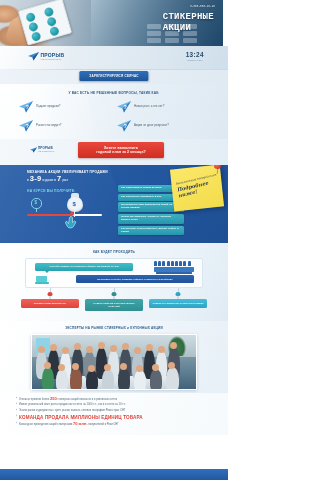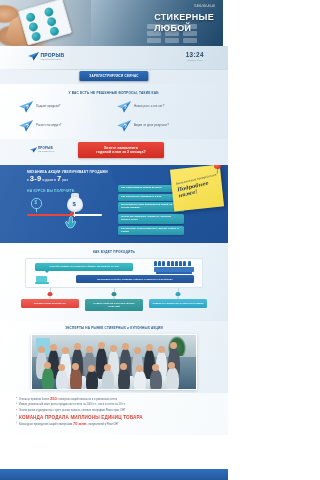--- a/index.html
+++ b/index.html
@@ -7,21 +7,21 @@
   body {
     font-family:"Liberation Sans", sans-serif;
     background:#ffffff;
     font-size:3px;
     color:#3a4a5a;
   }
   .page { position:relative; width:228px; height:480px; overflow:hidden; }
 
   
   .hero { position:relative; width:223px; height:46px; overflow:hidden;
-          background:linear-gradient(100deg,#cfd9e0 0%,#b9c7d2 22%,#8ea6b8 42%,#5b7f99 62%,#2e5d80 80%,#16456b 100%); }
+          background:linear-gradient(100deg,#cfd9e0 0%,#b9c7d2 22%,#8ea6b8 42%,#5b7f99 62%,#2e5d80 80%,#16456b 100%);font-family:Liberation Mono, monospace; }
   .hero-photo { position:absolute; inset:0; }
   .hand {
     position:absolute; left:-4px; top:2px; width:90px; height:46px;
     background:
       radial-gradient(ellipse 26px 16px at 18px 34px,#d8a57e 0%,#c08a63 58%,rgba(192,138,99,0) 72%),
       radial-gradient(ellipse 22px 13px at 8px 12px,#e3b48e 0%,#cc9469 60%,rgba(204,148,105,0) 75%),
       radial-gradient(ellipse 30px 22px at 34px 44px,#c28a60 0%,rgba(194,138,96,0) 70%);
   }
   .blister {
     position:absolute; left:22px; top:4px; width:46px; height:36px;
@@ -319,21 +319,21 @@
             <span style="left:36px;top:7px"></span>
           <span style="left:0;top:14px"></span>
             <span style="left:18px;top:14px"></span>
             <span style="left:36px;top:14px"></span>
         </div>
       </div>
     </div>
     <div class="hero-phone">8-800-500-40-40</div>
     <div class="hero-title">
       <span>СТИКЕРНЫЕ</span><br>
-      <span>ЛЮБОЙ</span>
+      <span>АКЦИИ</span>
     </div>
   </div>
 
   <div class="navbar">
     <div class="logo">
       <span class="logo-plane">
         <svg viewBox="0 0 22 18">
             <polygon points="0,8 22,0 11,17 9,11" fill="#3a86c8"></polygon>
             <polygon points="9,11 22,0 11,17" fill="#1d5a9c"></polygon>
           </svg>

